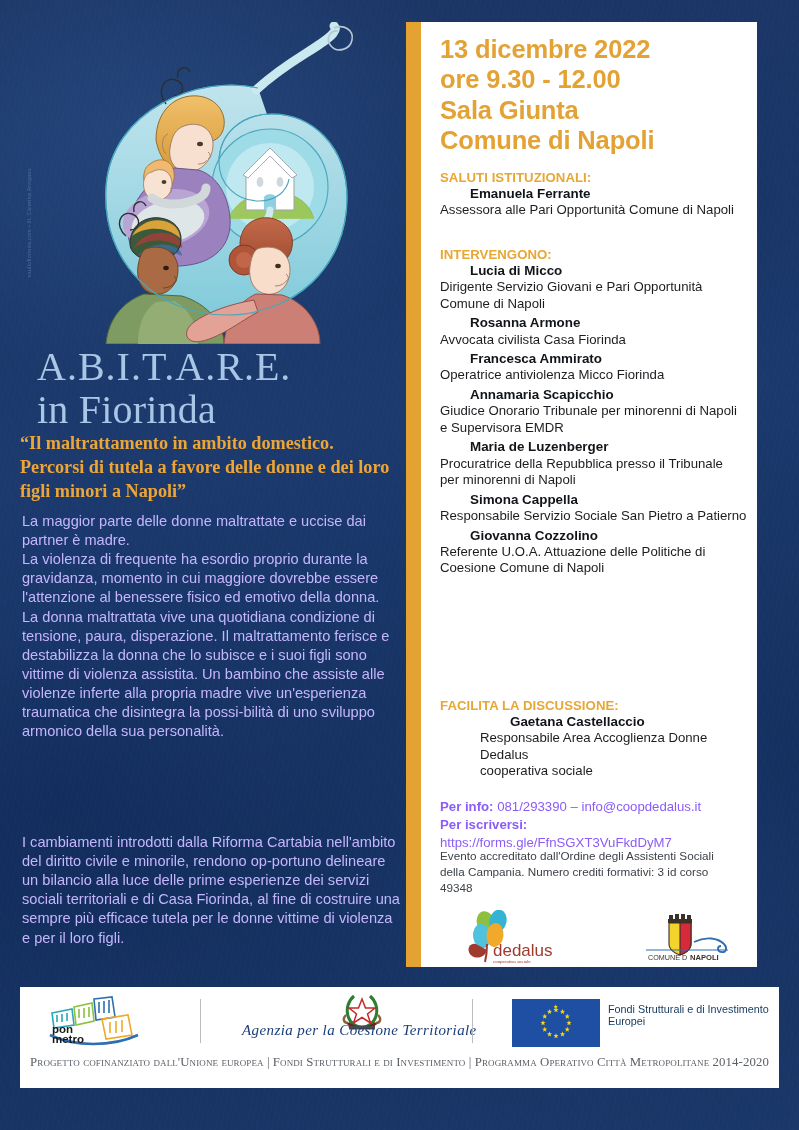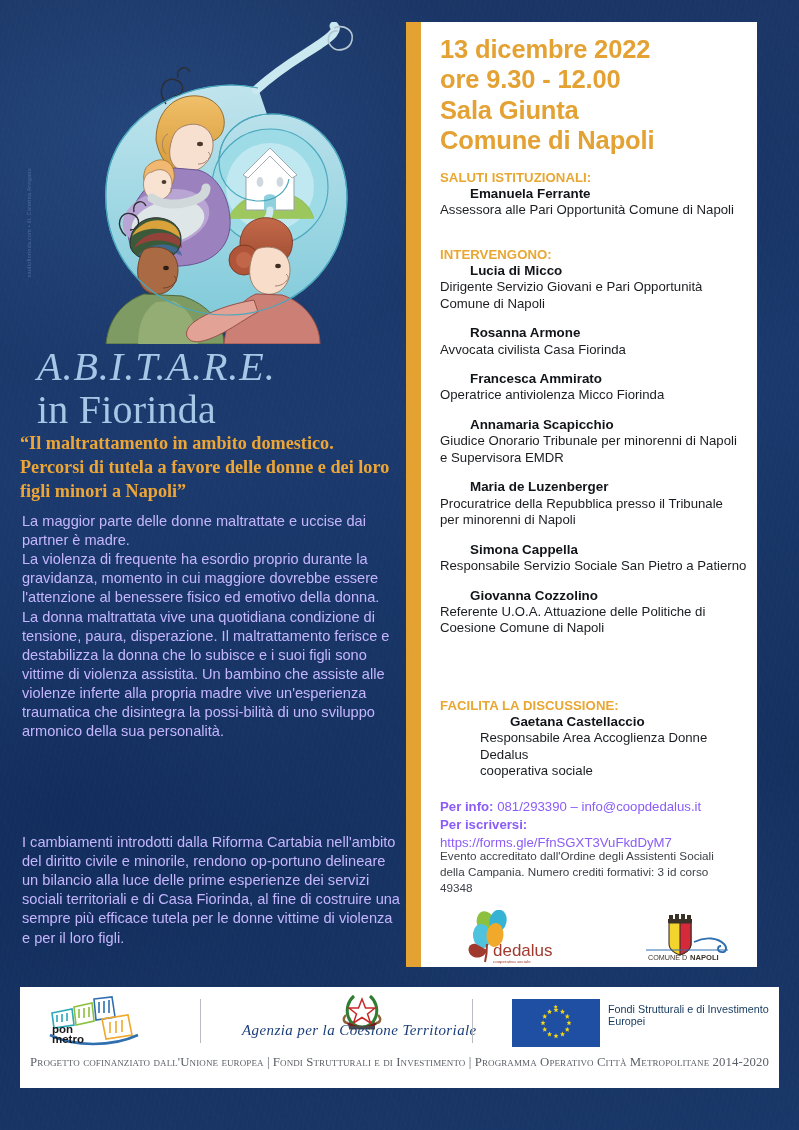--- a/index.html
+++ b/index.html
@@ -62,21 +62,21 @@
   .illustration svg { display: block; width: 100%; height: 100%; }
 
   
   .brand-title {
     position: absolute;
     left: 17px; top: 330px;
     font-family: "Liberation Serif", serif;
     color: #a8c6e6;
     line-height: .96;
   }
-  .brand-title .line1 { font-size: 40px; letter-spacing: 1.0px; display:block;font-style:italic; }
+  .brand-title .line1 { font-size: 40px; letter-spacing: 1.0px; display:block; }
   .brand-title .line2 { font-size: 40px; letter-spacing: .2px; display:block; margin-top: 5px;}
 
   .quote {
     position: absolute;
     left: 20px; top: 432px;
     width: 372px;
     font-family: "Liberation Serif", serif;
     font-weight: bold;
     font-size: 18.2px;
     line-height: 1.31;
@@ -141,21 +141,21 @@
     line-height: 1.28;
     padding-left: 30px;
   }
   .person-role {
     color: #1b1d20;
     font-size: 13.2px;
     line-height: 1.26;
     white-space: pre-line;
   }
   .person { margin-bottom: 0; }
-  .person + .person { margin-top: 12px; }
+  .person + .person { margin-top: 2px; }
 
   .contact {
     position: absolute;
     left: 0; top: 776px;
     font-size: 13.2px;
     line-height: 1.36;
     color: #8b5cf6;
   }
   .contact b { font-weight: bold; }
 

